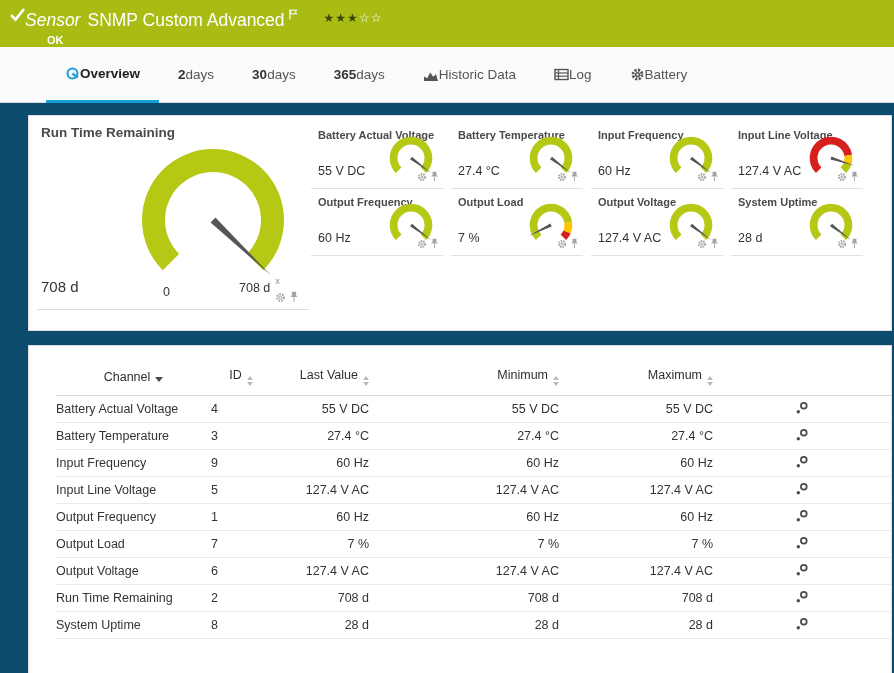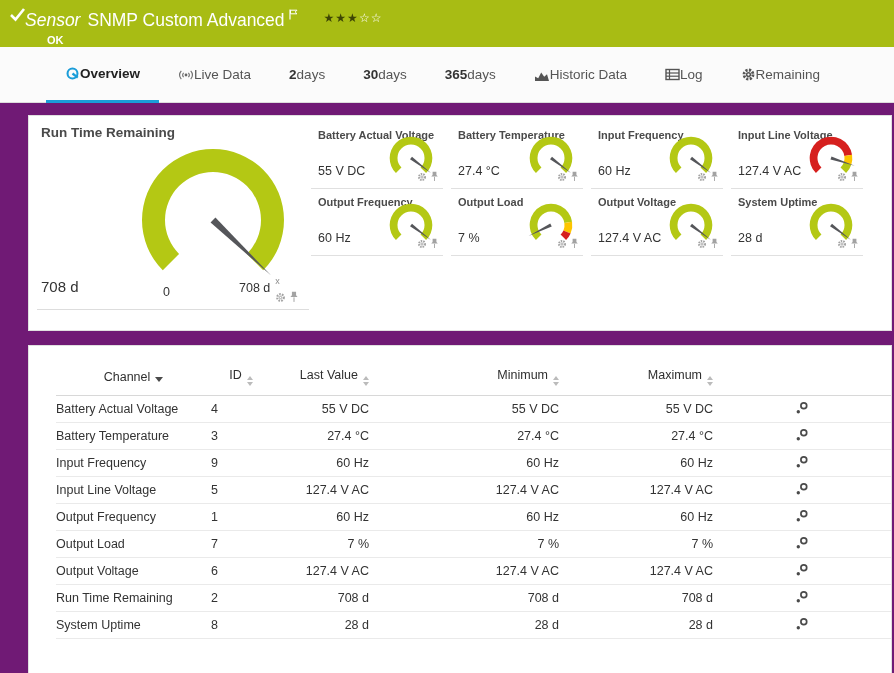--- a/index.html
+++ b/index.html
@@ -19,21 +19,21 @@
   .stars .filled{color:#3d4505;}
   .stars .empty{color:#ffffff;}
   .status-ok{font-size:11px;font-weight:bold;margin-left:22px;margin-top:3px;}
   
   .tabbar{height:55px;background:#fbfbfb;border-bottom:1px solid #dcdcdc;display:flex;align-items:stretch;padding-left:46px;}
   .tab{display:flex;align-items:center;padding:0 19px;font-size:13.5px;color:#555;cursor:pointer;white-space:nowrap;}
   .tab .tab-num{font-weight:bold;color:#333;}
   .tab.active{color:#222;border-bottom:3px solid #1b9dd9;margin-bottom:-1px;font-weight:bold;}
   .tab svg{flex:0 0 auto;}
   
-  .content{position:absolute;top:103px;left:0;width:894px;height:570px;background:#701a75;overflow:hidden;}
+  .content{position:absolute;top:103px;left:0;width:894px;height:570px;background:#0c4a6e;overflow:hidden;}
   .panel{position:absolute;left:28px;width:864px;background:#fff;border:1px solid #e0e0e0;box-sizing:border-box;}
   .gauges-panel{top:12px;height:216px;}
   .table-panel{top:242px;height:400px;}
   
   .big-gauge{position:absolute;left:0;top:0;width:282px;height:100%;}
   .big-gauge:after{content:"";position:absolute;left:8px;right:2px;bottom:20px;height:1px;background:#ddd;}
   .bg-title{position:absolute;left:12px;top:9px;font-size:13.5px;font-weight:bold;color:#4a4a4a;}
   .bg-svg{position:absolute;left:104px;top:22px;}
   .bg-value{position:absolute;left:12px;top:162px;font-size:15px;color:#333;}
   .bg-min{position:absolute;left:134px;top:169px;font-size:12.5px;color:#333;}
@@ -85,27 +85,20 @@
 
 <div class="tabbar">
   <div class="tab active">
     <svg width="15" height="15" viewBox="0 0 16 16">
         <circle cx="8" cy="8" r="5.3" fill="none" stroke="#1b9dd9" stroke-width="2.2"></circle>
         <line x1="8" y1="8" x2="13.6" y2="12.4" stroke="#1b9dd9" stroke-width="2.4"></line>
       </svg>
     <span>Overview</span>
   </div>
   <div class="tab">
-    <svg width="16" height="14" viewBox="0 0 16 14">
-        <circle cx="8" cy="7" r="1.4" fill="#666"></circle>
-        <path d="M5.6,4.8 A3.1,3.1 0 0 0 5.6,9.2 M3.3,2.8 A6,6 0 0 0 3.3,11.2 M10.4,4.8 A3.1,3.1 0 0 1 10.4,9.2 M12.7,2.8 A6,6 0 0 1 12.7,11.2" fill="none" stroke="#666" stroke-width="1.1"></path>
-      </svg>
-    <span>Live Data</span>
-  </div>
-  <div class="tab">
     <span class="tab-num">2</span>
     <span>days</span>
   </div>
   <div class="tab">
     <span class="tab-num">30</span>
     <span>days</span>
   </div>
   <div class="tab">
     <span class="tab-num">365</span>
     <span>days</span>
@@ -123,21 +116,21 @@
         <line x1="1" y1="8.2" x2="14" y2="8.2" stroke="#555" stroke-width="1.2"></line>
         <line x1="4.5" y1="1.5" x2="4.5" y2="11.5" stroke="#555" stroke-width="1.2"></line>
       </svg>
     <span>Log</span>
   </div>
   <div class="tab">
     <svg width="15" height="15" viewBox="0 0 16 16">
         <circle cx="8" cy="8" r="4.8" fill="none" stroke="#555" stroke-width="3" stroke-dasharray="2.3,1.45"></circle>
         <circle cx="8" cy="8" r="2" fill="none" stroke="#555" stroke-width="1.6"></circle>
       </svg>
-    <span>Remaining</span>
+    <span>Battery</span>
   </div>
 </div>
 
 <div class="content">
 
   <div class="panel gauges-panel">
     <div class="big-gauge">
       <div class="bg-title">Run Time Remaining</div>
       <svg id="big-gauge-svg" class="bg-svg" width="160" height="160" viewBox="0 0 160 160">
           <path d="M29.795418535755132,132.20458146424488 A71,71 0 1 1 130.20458146424485,132.2045814642449 L113.94112549695427,115.9411254969543 A48,48 0 1 0 46.05887450304572,115.94112549695429 Z" fill="#b4c814"></path>

